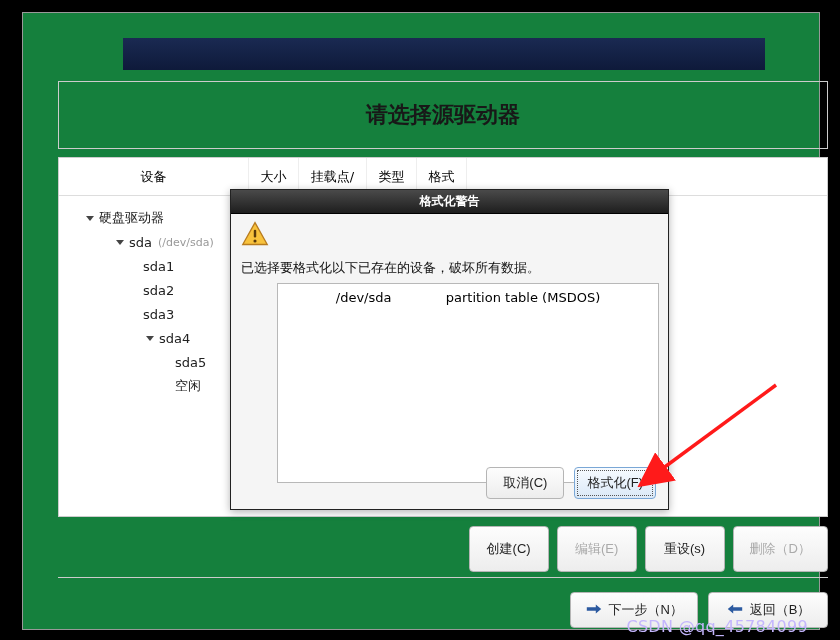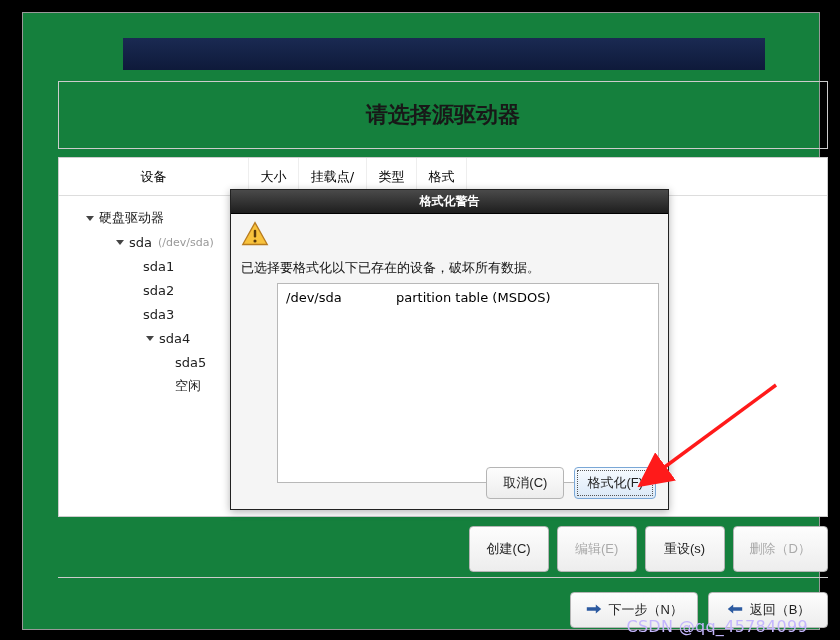--- a/index.html
+++ b/index.html
@@ -36,21 +36,21 @@
 
     
     .dialog { position: absolute; left: 207px; top: 176px; width: 439px; height: 321px; background: #f5f5f5; border: 1px solid #222; box-shadow: 0 2px 8px rgba(0,0,0,.3); }
     .dialog-titlebar { height: 24px; background: linear-gradient(to bottom, #4a4a4a, #1e1e1e); color: #fff; font-size: 12px; font-weight: bold; display: flex; align-items: center; justify-content: center; border-bottom: 1px solid #000; }
     .dialog-body { position: absolute; top: 24px; left: 0; right: 0; bottom: 48px; padding: 6px 10px 10px 10px; }
     .warn-row { display: flex; align-items: flex-start; gap: 8px; flex-direction: column; }
     .warn-icon { width: 28px; height: 28px; flex-shrink:0; }
     .warn-icon svg { width: 28px; height: 28px; }
     .dialog-msg { font-size: 13px; color: #111; padding-top: 3px; }
     .device-listbox { margin-top: 6px; margin-left: 36px; width: 382px; height: 200px; background: #fff; border: 1px solid #b8b8b8; padding: 6px 8px; }
-    .dev-row { display: flex; }
+    .dev-row { display: flex; justify-content: center; }
     .dev-col1 { width: 110px; }
     .dialog-buttons { position: absolute; bottom: 10px; right: 12px; display: flex; gap: 10px; }
     .dialog-buttons .btn { min-width: 78px; padding: 6px 12px; }
     .btn.focused { outline: 1px dotted #555; outline-offset: -4px; background: linear-gradient(to bottom, #f7fbff, #dbe9f7); border-color: #7aa7d6; }
 
     
     .anno-arrow { position: absolute; pointer-events: none; }
     .anno-arrow svg { overflow: visible; }
 
     .watermark { position: absolute; right: 32px; bottom: 4px; color: #c4b5fd; font-size: 16px; letter-spacing: .3px; }

